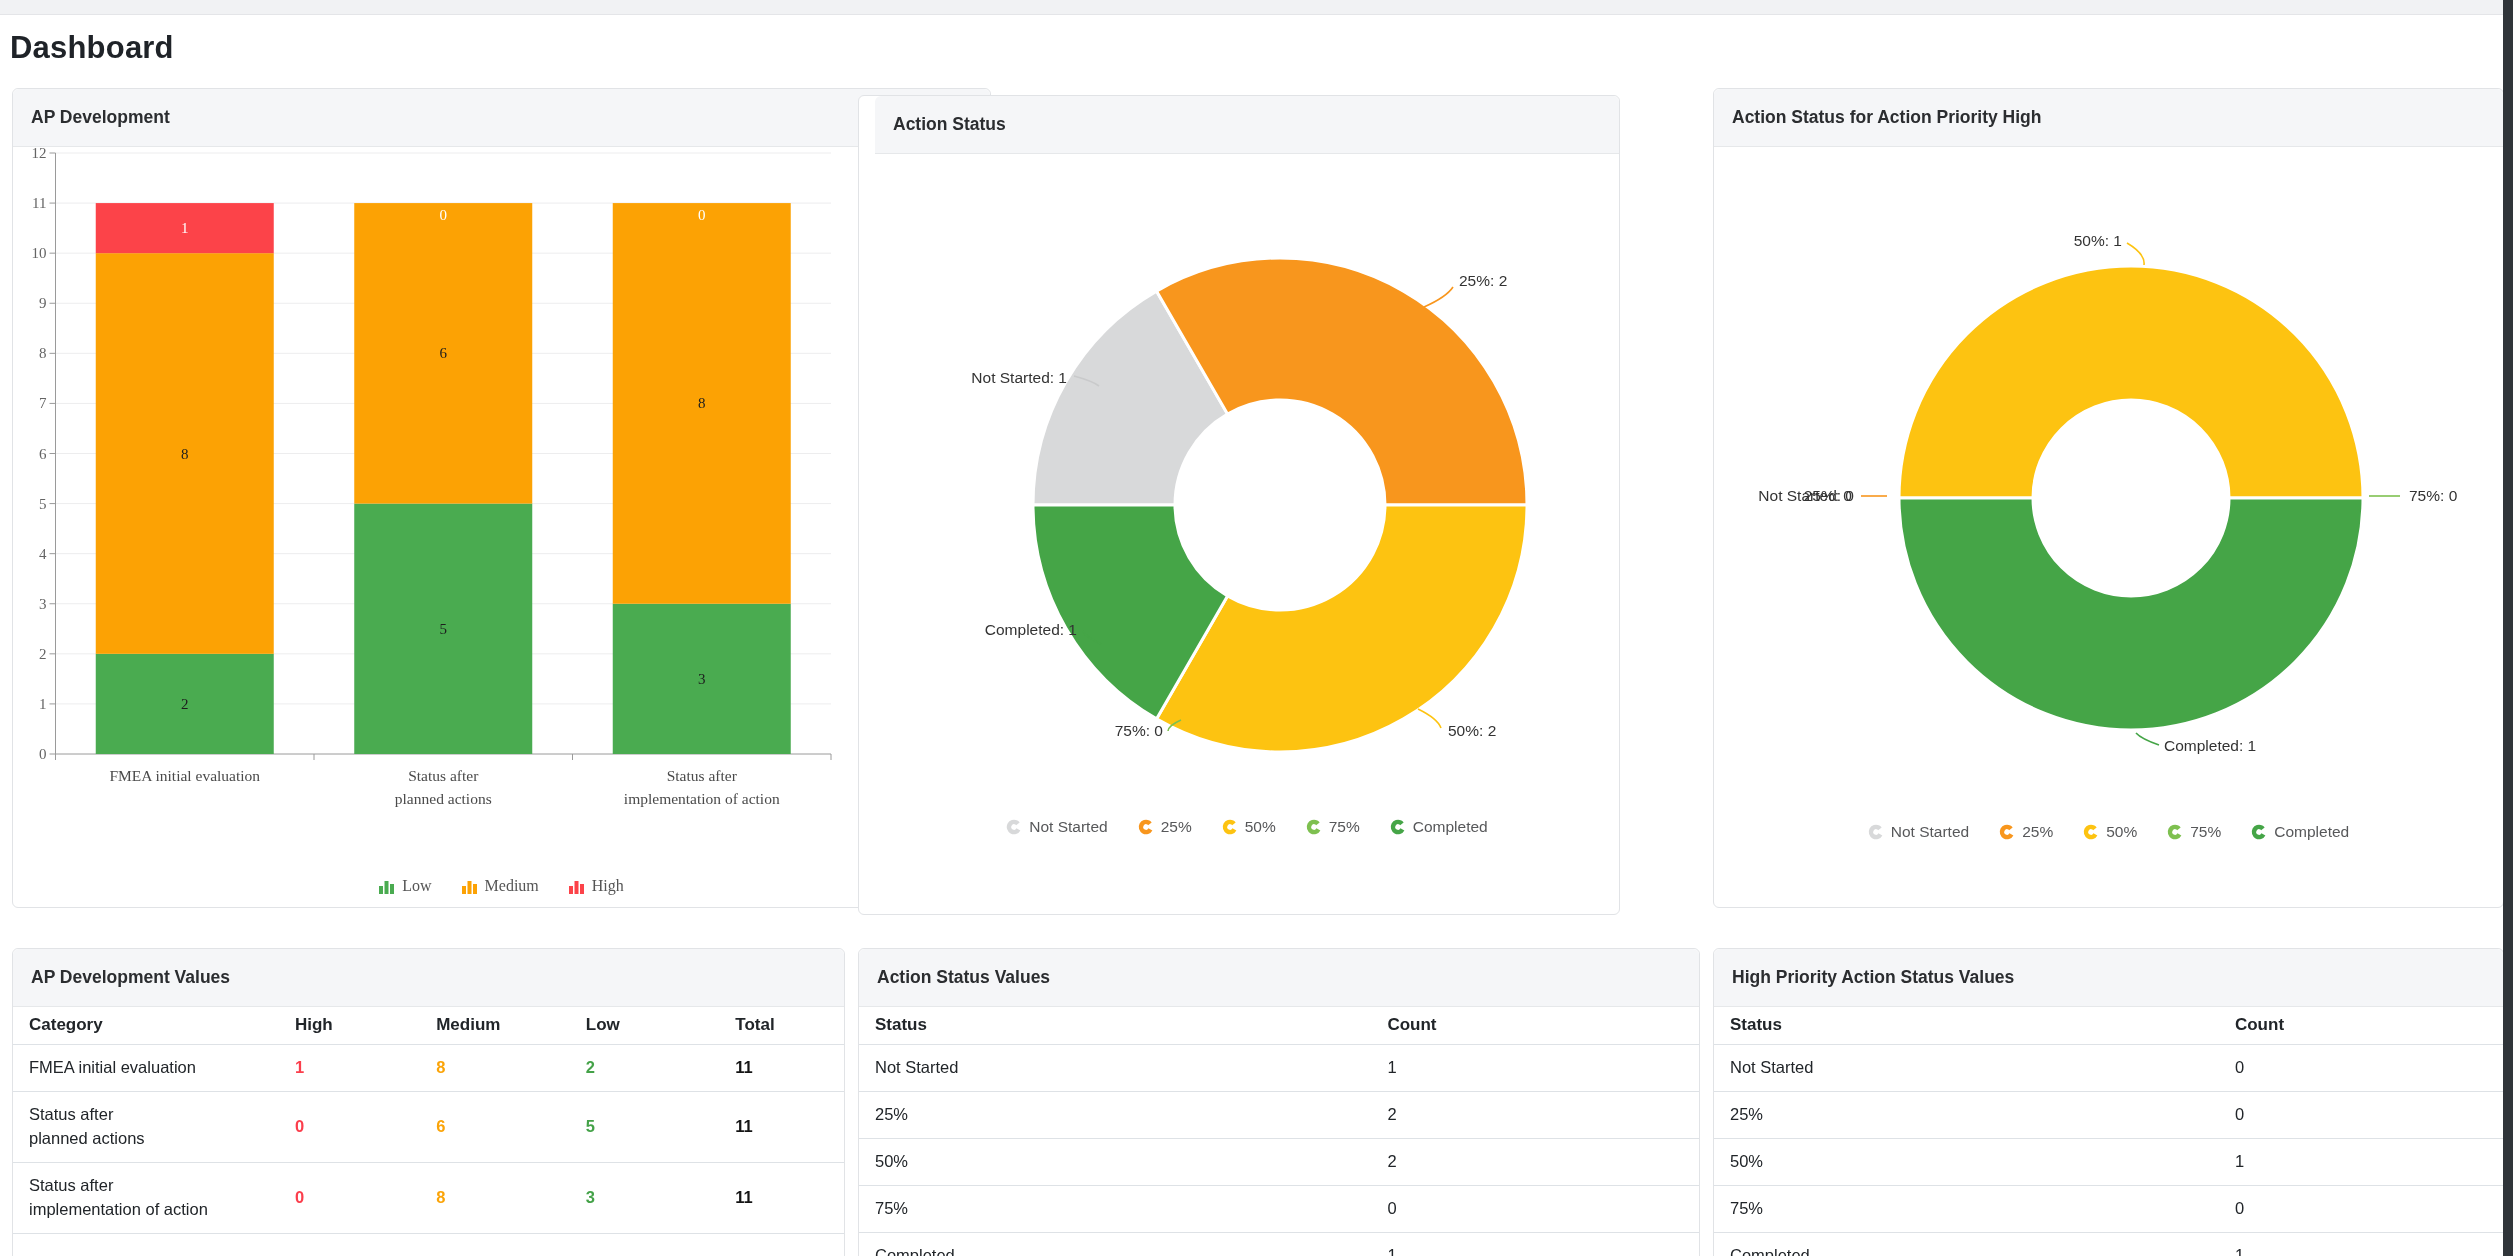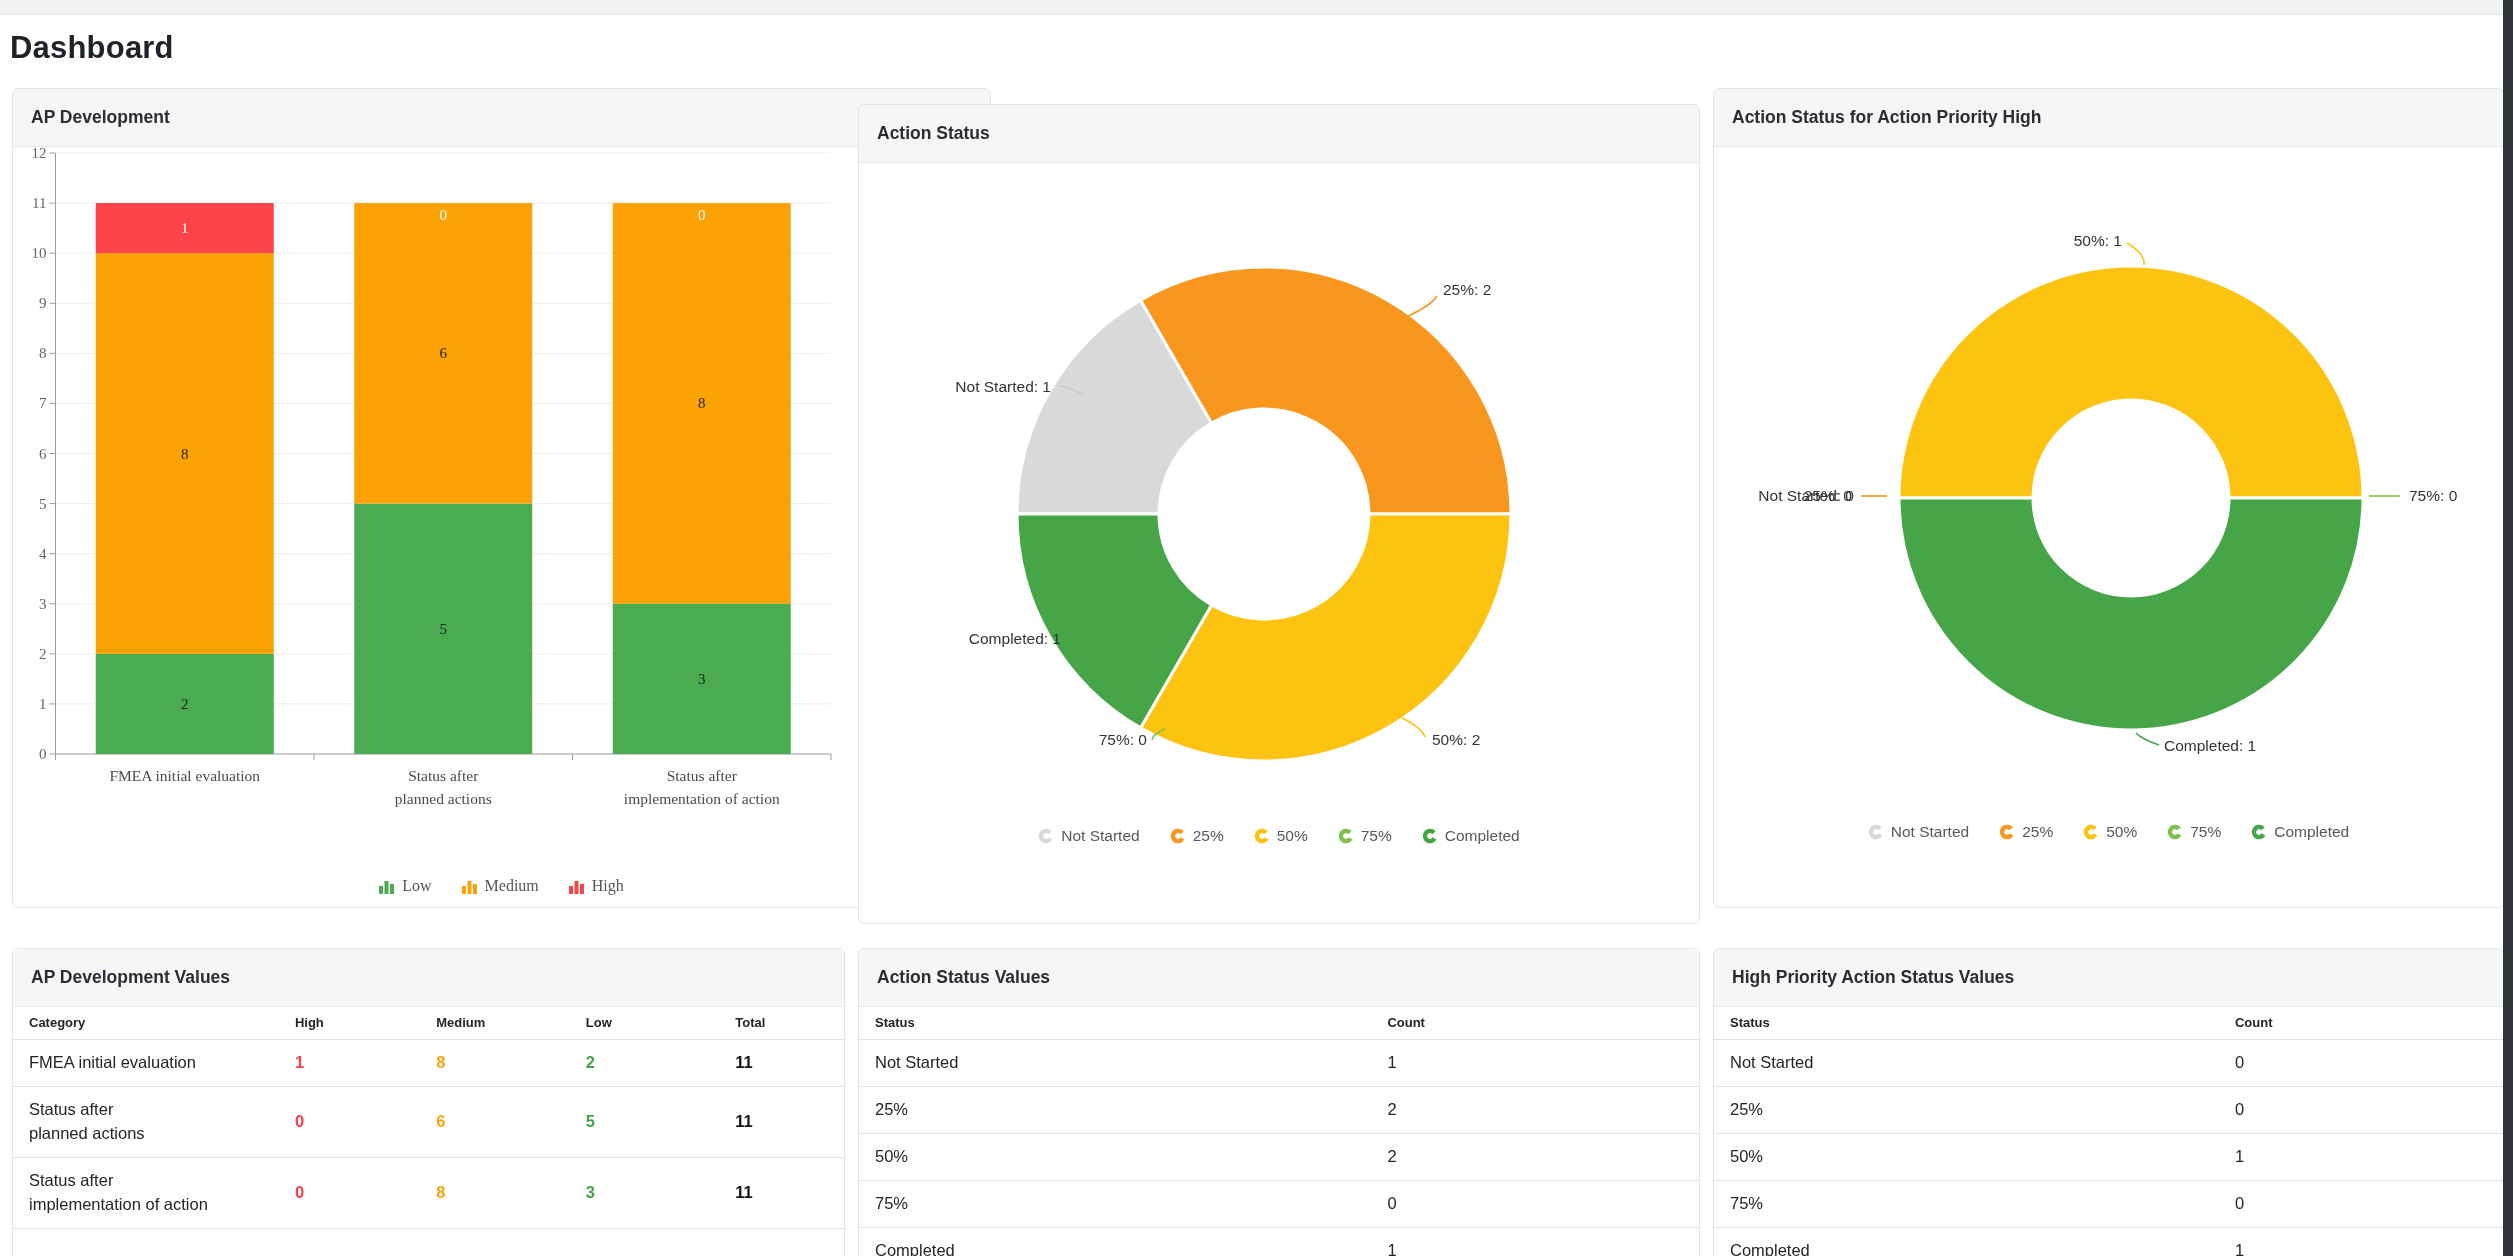--- a/index.html
+++ b/index.html
@@ -22,21 +22,21 @@
   
   .legend-row { position:absolute; left:0; right:0; display:flex;
                 justify-content:center; align-items:center; gap:30px; }
   .legend-item { display:flex; align-items:center; gap:7px; font-size:16px; color:#57585a; }
   .bar-legend .legend-item { font-family:"Liberation Serif", serif; color:#555; }
   .donut-legend .legend-item { font-size:15.5px; }
 
   
   table.data-table { width:100%; border-collapse:collapse; font-size:16.5px; color:#212529; }
   table.data-table th { text-align:left; font-weight:700; padding:8px 16px 9px 16px;
-                        border-bottom:1px solid #dee2e6; font-size:13px; }
+                        border-bottom:1px solid #dee2e6; font-size:17px; }
   table.data-table td { text-align:left; padding:11px 16px; border-bottom:1px solid #dee2e6;
                         white-space:pre-line; line-height:1.45; }
   td.v-high  { color:#fb3e4c; font-weight:700; }
   td.v-med   { color:#fba408; font-weight:700; }
   td.v-low   { color:#44a248; font-weight:700; }
   td.v-total { color:#141414; font-weight:700; }
 </style>
 </head>
 <body>
 
@@ -136,21 +136,21 @@
             <rect x="0" y="7" width="4" height="8" fill="#fc4349"></rect>
             <rect x="5.5" y="2" width="4" height="13" fill="#fc4349"></rect>
             <rect x="11" y="5" width="4" height="10" fill="#fc4349"></rect>
           </svg>
           <span>High</span>
         </span>
       </div>
   </div>
 </section>
 
-<section class="panel" style="left:858px; top:104px; width:842px; height:820px;">
+<section class="panel" style="left:858px; top:95px; width:762px; height:820px;padding-left:16px;">
   <div class="panel-header">Action Status</div>
   <div class="panel-body" style="height:760px;">
     <svg id="donut1" width="840" height="660" style="position:absolute; left:0; top:0;">
         <path d="M158.00 351.00 A247 247 0 0 1 281.50 137.09 L352.50 260.07 A105 105 0 0 0 300.00 351.00 Z" fill="#d8d9da" stroke="#ffffff" stroke-width="3"></path>
         <path d="M281.50 137.09 A247 247 0 0 1 652.00 351.00 L510.00 351.00 A105 105 0 0 0 352.50 260.07 Z" fill="#f8961d" stroke="#ffffff" stroke-width="3"></path>
         <path d="M652.00 351.00 A247 247 0 0 1 281.50 564.91 L352.50 441.93 A105 105 0 0 0 510.00 351.00 Z" fill="#fdc311" stroke="#ffffff" stroke-width="3"></path>
         <path d="M281.50 564.91 A247 247 0 0 1 158.00 351.00 L300.00 351.00 A105 105 0 0 0 352.50 441.93 Z" fill="#45a547" stroke="#ffffff" stroke-width="3"></path>
         <path d="M199 222 Q217.5 227 224 232" fill="none" stroke="#c9cacb" stroke-width="1.6"></path>
         <text x="192" y="229" text-anchor="end" font-size="15.5" fill="#333">Not Started: 1</text>
         <path d="M549 153 Q571.5 143 578 133" fill="none" stroke="#f8961d" stroke-width="1.6"></path>

